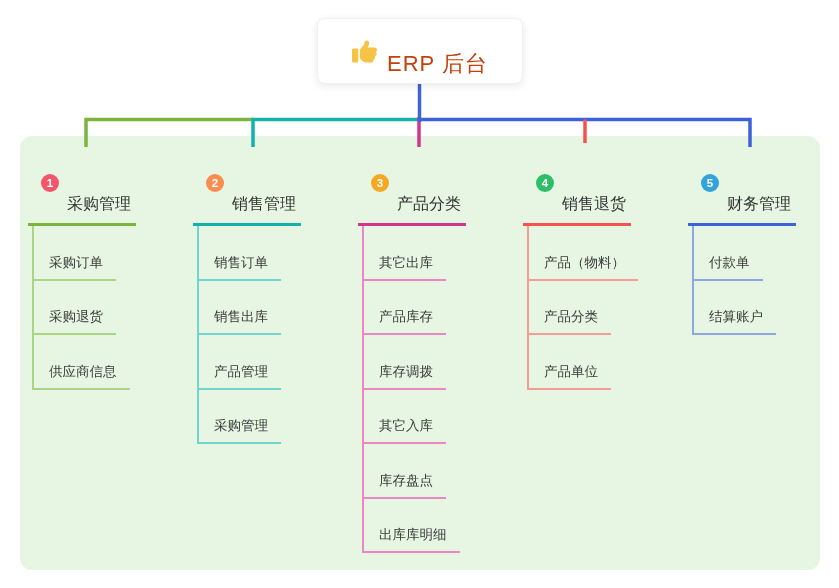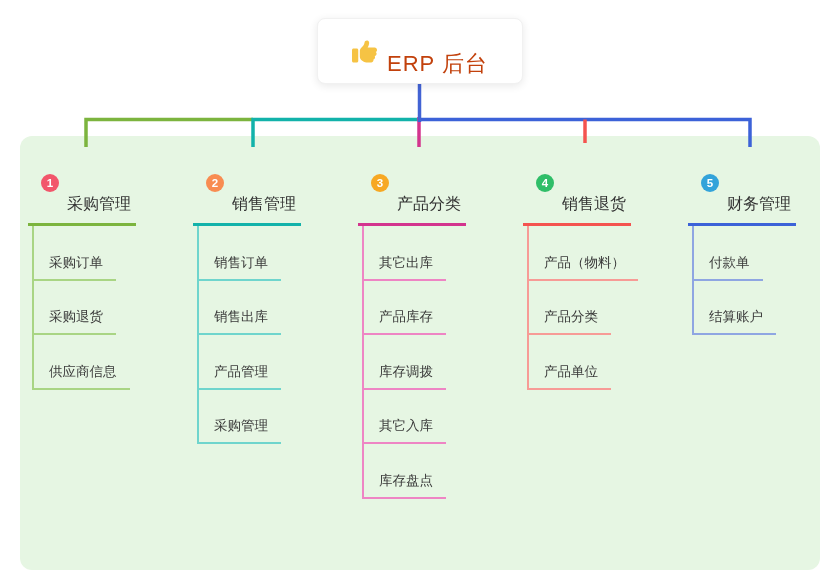--- a/index.html
+++ b/index.html
@@ -111,20 +111,23 @@
     </div>
         <div class="item">
       <span class="item-label">库存调拨</span>
     </div>
         <div class="item">
       <span class="item-label">其它入库</span>
     </div>
         <div class="item">
       <span class="item-label">库存盘点</span>
     </div>
+        <div class="item">
+      <span class="item-label">出库库明细</span>
+    </div>
       </div>
     </div>
     <div class="branch" style="left: 523px; --main: #f4534f; --light: #f79b96; --badge: #2fbe68;">
       <div class="branch-header">
         <span class="badge">4</span>
         <span class="branch-label">销售退货</span>
       </div>
       <div class="items">
         <div class="item">
       <span class="item-label">产品（物料）</span>

